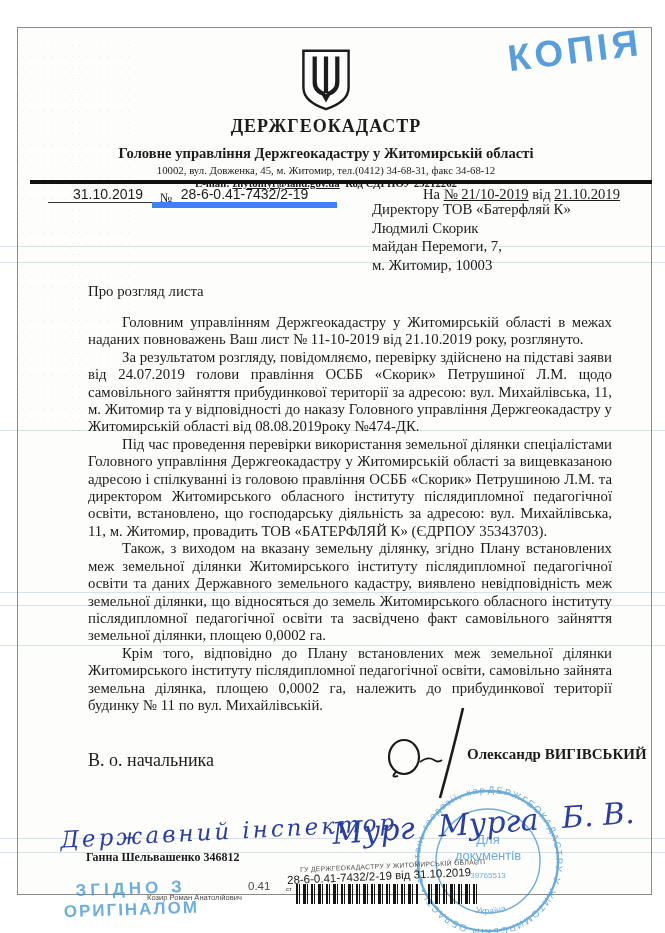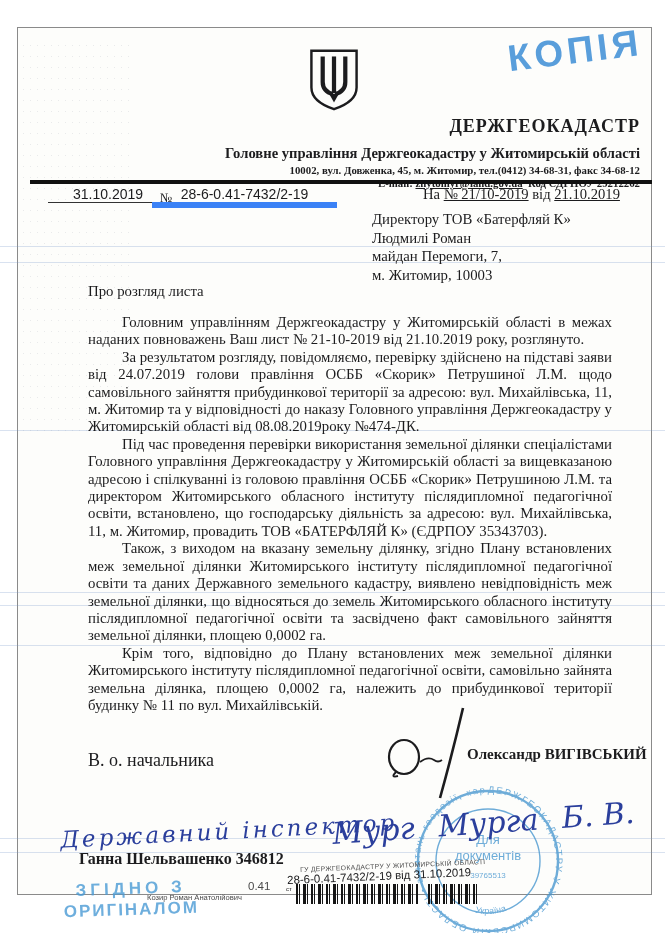--- a/index.html
+++ b/index.html
@@ -36,43 +36,43 @@
   .certified-stamp {
     position:absolute; left:36px; top:878px; width:190px;
     font-family:"Liberation Sans", sans-serif; font-weight:bold;
     color:#4a9bd5; opacity:.8; transform:rotate(-2deg); z-index:6;
     text-align:center; line-height:21px;
   }
   .certified-stamp .l1 { font-size:17px; letter-spacing:4px; }
   .certified-stamp .l2 { font-size:17px; letter-spacing:2px; }
 
   
-  .header { position:absolute; left:28px; top:48px; width:612px; text-align:right; }
+  .header { position:absolute; left:20px; top:48px; width:612px; text-align:center; }
   .emblem { display:block; margin:0 auto 4px auto; }
   .org-name { font-size:18px; font-weight:bold; letter-spacing:1px; }
   .org-branch { font-size:14.6px; font-weight:bold; margin-top:8px; }
-  .org-address { font-size:10.8px; font-weight:bold; margin-top:2px; }
+  .org-address { font-size:10.8px; font-weight:normal; margin-top:2px; }
   .org-email { font-size:10.8px; font-weight:bold; margin-top:1px; }
   .org-email .email { text-decoration:underline; }
   .rule { position:absolute; left:30px; top:180px; width:622px; height:4px;
     background:#111; border-bottom:1px solid #111; }
 
   
   .ref-line { position:absolute; left:30px; top:186px; width:622px; height:22px;
     font-size:14px; }
   .ref-date { position:absolute; left:18px; top:0; width:120px; text-align:center;
     font-family:"Liberation Sans", sans-serif; border-bottom:1px solid #333; }
   .ref-no-sign { position:absolute; left:130px; top:4px; font-size:13px; }
   .ref-number { position:absolute; left:122px; top:0; width:185px; text-align:center;
     font-family:"Liberation Sans", sans-serif; border-bottom:6px solid #3b82f6; }
   .ref-reply { position:absolute; left:393px; top:0; white-space:nowrap; font-size:14.6px;font-family:Liberation Serif, serif; }
   .ref-reply .u { text-decoration:underline; }
 
   
-  .addressee { position:absolute; left:372px; top:210px; width:250px;
+  .addressee { position:absolute; left:372px; top:200px; width:250px;
     font-size:14.8px; line-height:18.6px; }
 
   .subject { position:absolute; left:88px; top:283px; font-size:14.8px; }
 
   
   .body-text { position:absolute; left:88px; top:314px; width:524px;
     font-size:14.8px; line-height:17.4px; text-align:justify; }
   .body-text p { text-indent:34px; }
 
   
@@ -81,21 +81,21 @@
   .sig-drawing { position:absolute; left:382px; top:700px; z-index:3; }
 
   
   .handwriting { font-style:italic; color:#2b3f9c; font-family:"DejaVu Serif", serif; }
   .hw-inspector { position:absolute; left:60px; top:818px; font-size:23px;
     letter-spacing:3px; transform:rotate(-3deg); }
   .hw-sig { position:absolute; left:332px; top:805px; font-size:30px;
     transform:rotate(-4deg); z-index:5; white-space:nowrap; }
   .hw-sig .part { margin-right:14px; }
 
-  .executor1 { position:absolute; left:79px; top:850px; font-size:16px; font-weight:bold; }
+  .executor1 { position:absolute; left:86px; top:850px; font-size:12px; font-weight:bold; }
   .exec-code { position:absolute; left:248px; top:880px; font-size:11.5px;
     color:#4a4a4a; font-family:"Liberation Sans", sans-serif; }
   .executor2 { position:absolute; left:128px; top:893px; font-size:7.6px;
     color:#4a4a4a; font-family:"Liberation Sans", sans-serif;padding-left:19px; }
 
   
   .reg-office { position:absolute; left:300px; top:862px; font-size:6.8px;
     color:#4e4e4e; font-family:"Liberation Sans", sans-serif; transform:rotate(-2.5deg);
     letter-spacing:.3px; z-index:4; }
   .reg-number { position:absolute; left:287px; top:870px; font-size:11.5px;
@@ -159,29 +159,29 @@
   <span class="ref-reply">
     <span>На</span>
     <span class="u">№ 21/10-2019</span>
     <span>від</span>
     <span class="u">21.10.2019</span>
   </span>
 </div>
 
 <div class="addressee">
   <div>Директору ТОВ «Батерфляй К»</div>
-  <div>Людмилі Роман</div>
+  <div>Людмилі Скорик</div>
   <div>майдан Перемоги, 7,</div>
   <div>м. Житомир, 10003</div>
 </div>
 
 <div class="subject">Про розгляд листа</div>
 
 <div class="body-text">
-  <p>Головним управлінням Держгеокадастру у Житомирській області в межах наданих повноважень Ваш лист № 21-10-2019 від 21.10.2019 року, розглянуто.</p>
+  <p>Головним управлінням Держгеокадастру у Житомирській області в межах наданих повноважень Ваш лист № 11-10-2019 від 21.10.2019 року, розглянуто.</p>
   <p>За результатом розгляду, повідомляємо, перевірку здійснено на підставі заяви від 24.07.2019 голови правління ОСББ «Скорик» Петрушиної Л.М. щодо самовільного зайняття прибудинкової території за адресою: вул. Михайлівська, 11, м. Житомир та у відповідності до наказу Головного управління Держгеокадастру у Житомирській області від 08.08.2019року №474-ДК.</p>
   <p>Під час проведення перевірки використання земельної ділянки спеціалістами Головного управління Держгеокадастру у Житомирській області за вищевказаною адресою і спілкуванні із головою правління ОСББ «Скорик» Петрушиною Л.М. та директором Житомирського обласного інституту післядипломної педагогічної освіти, встановлено, що господарську діяльність за адресою: вул. Михайлівська, 11, м. Житомир, провадить ТОВ «БАТЕРФЛЯЙ К» (ЄДРПОУ 35343703).</p>
   <p>Також, з виходом на вказану земельну ділянку, згідно Плану встановлених меж земельної ділянки Житомирського інституту післядипломної педагогічної освіти та даних Державного земельного кадастру, виявлено невідповідність меж земельної ділянки, що відносяться до земель Житомирського обласного інституту післядипломної педагогічної освіти та засвідчено факт самовільного зайняття земельної ділянки, площею 0,0002 га.</p>
   <p>Крім того, відповідно до Плану встановлених меж земельної ділянки Житомирського інституту післядипломної педагогічної освіти, самовільно зайнята земельна ділянка, площею 0,0002 га, належить до прибудинкової території будинку № 11 по вул. Михайлівській.</p>
 </div>
 
 <div class="sig-position">В. о. начальника</div>
 <div class="sig-name">Олександр ВИГІВСЬКИЙ</div>
 
 <svg class="sig-drawing" width="100" height="110" viewBox="0 0 100 110">

